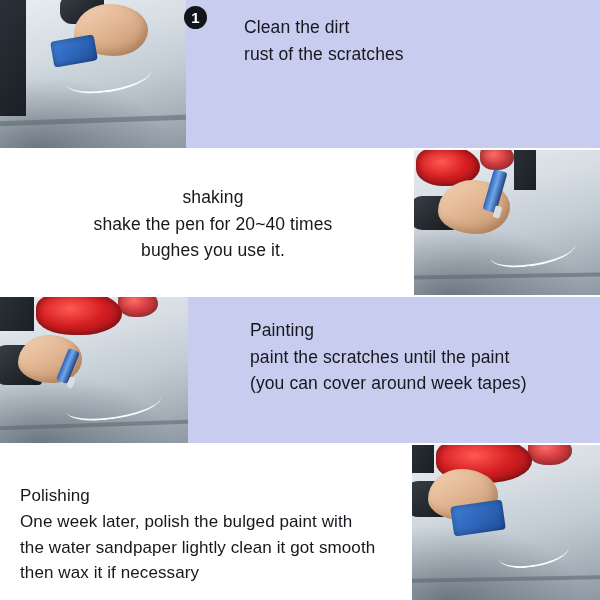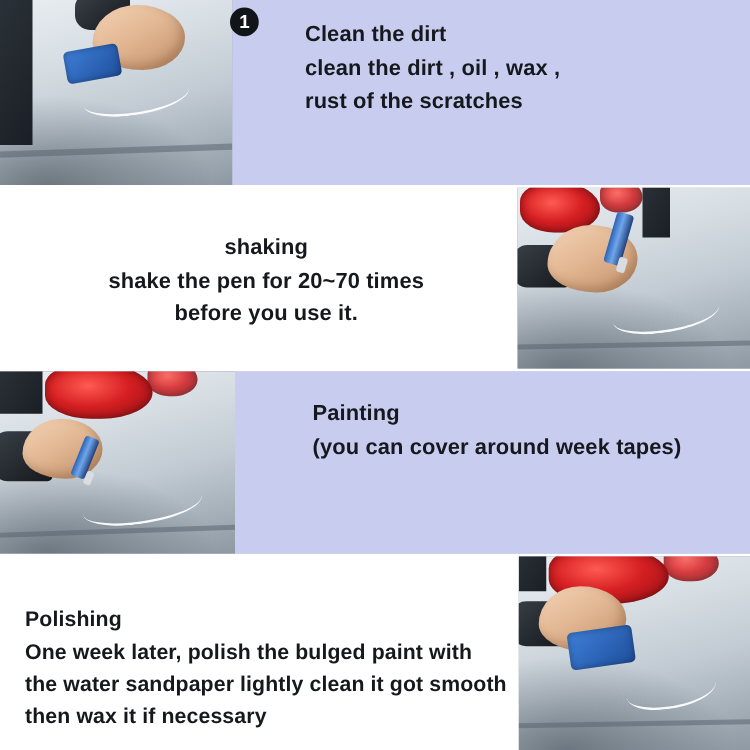--- a/index.html
+++ b/index.html
@@ -41,21 +41,20 @@
   .r3 .photo.left { width: 188px; }
   .r2 .photo.right { width: 186px; }
   .r4 .photo.right { width: 188px; }
 
   
   .textcol {
     position: relative;
     flex: 1 1 auto;
     background: #c8cdf0;
     padding: 10px 10px 10px 14px;
-    font-weight: bold;
   }
   .r2 .textcol, .r4 .textcol { background: #ffffff; }
 
   .num {
     position: absolute;
     width: 23px; height: 23px;
     border-radius: 50%;
     background: #111418;
     color: #ffffff;
     font-size: 15px;
@@ -151,33 +150,32 @@
       <div class="darkpanel" style="left:0;top:0;width:26px;height:116px;"></div>
       <div class="bumper-gap" style="left:0;top:118px;width:186px;height:5px;transform:rotate(-2deg);"></div>
       <div class="sleeve" style="left:60px;top:-6px;width:44px;height:30px;"></div>
       <div class="hand" style="left:74px;top:4px;width:74px;height:52px;"></div>
       <div class="pad" style="left:52px;top:38px;width:44px;height:26px;transform:rotate(-10deg);"></div>
       <div class="scratch" style="left:66px;top:62px;"></div>
     </div>
     <div class="textcol">
       <div class="lines">
         <div class="ln title">Clean the dirt</div>
-        <div class="ln">clean the dirt , oil , wax ,</div>
         <div class="ln">rust of the scratches</div>
       </div>
     </div>
     <div class="num n1">1</div>
   </div>
 
   <div class="step r2">
     <div class="textcol">
       <div class="lines">
         <div class="ln title">shaking</div>
-        <div class="ln">shake the pen for 20~70 times</div>
-        <div class="ln">before you use it.</div>
+        <div class="ln">shake the pen for 20~40 times</div>
+        <div class="ln">bughes you use it.</div>
       </div>
     </div>
     <div class="photo right">
       <div class="car-body"></div>
       <div class="car-shade"></div>
       <div class="taillight" style="left:2px;top:-4px;width:64px;height:40px;"></div>
       <div class="taillight" style="left:66px;top:-6px;width:34px;height:26px;opacity:.85;"></div>
       <div class="darkpanel" style="left:100px;top:-4px;width:22px;height:44px;"></div>
       <div class="sleeve" style="left:-4px;top:46px;width:46px;height:34px;"></div>
       <div class="hand" style="left:24px;top:30px;width:72px;height:54px;"></div>
@@ -199,20 +197,21 @@
       <div class="sleeve" style="left:-6px;top:48px;width:48px;height:40px;"></div>
       <div class="hand" style="left:18px;top:38px;width:64px;height:48px;"></div>
       <div class="pen" style="left:62px;top:52px;width:12px;height:34px;transform:rotate(22deg);"></div>
       <div class="pen-tip" style="left:68px;top:80px;width:6px;height:11px;transform:rotate(22deg);"></div>
       <div class="scratch" style="left:66px;top:92px;width:96px;"></div>
       <div class="bumper-gap" style="left:0;top:126px;width:188px;height:4px;transform:rotate(-2deg);"></div>
     </div>
     <div class="textcol">
       <div class="lines">
         <div class="ln title">Painting</div>
+        <div class="ln">paint the scratches until the paint</div>
         <div class="ln">(you can cover around week tapes)</div>
       </div>
     </div>
 
   </div>
 
   <div class="step r4">
     <div class="textcol">
       <div class="lines">
         <div class="ln title">Polishing</div>

